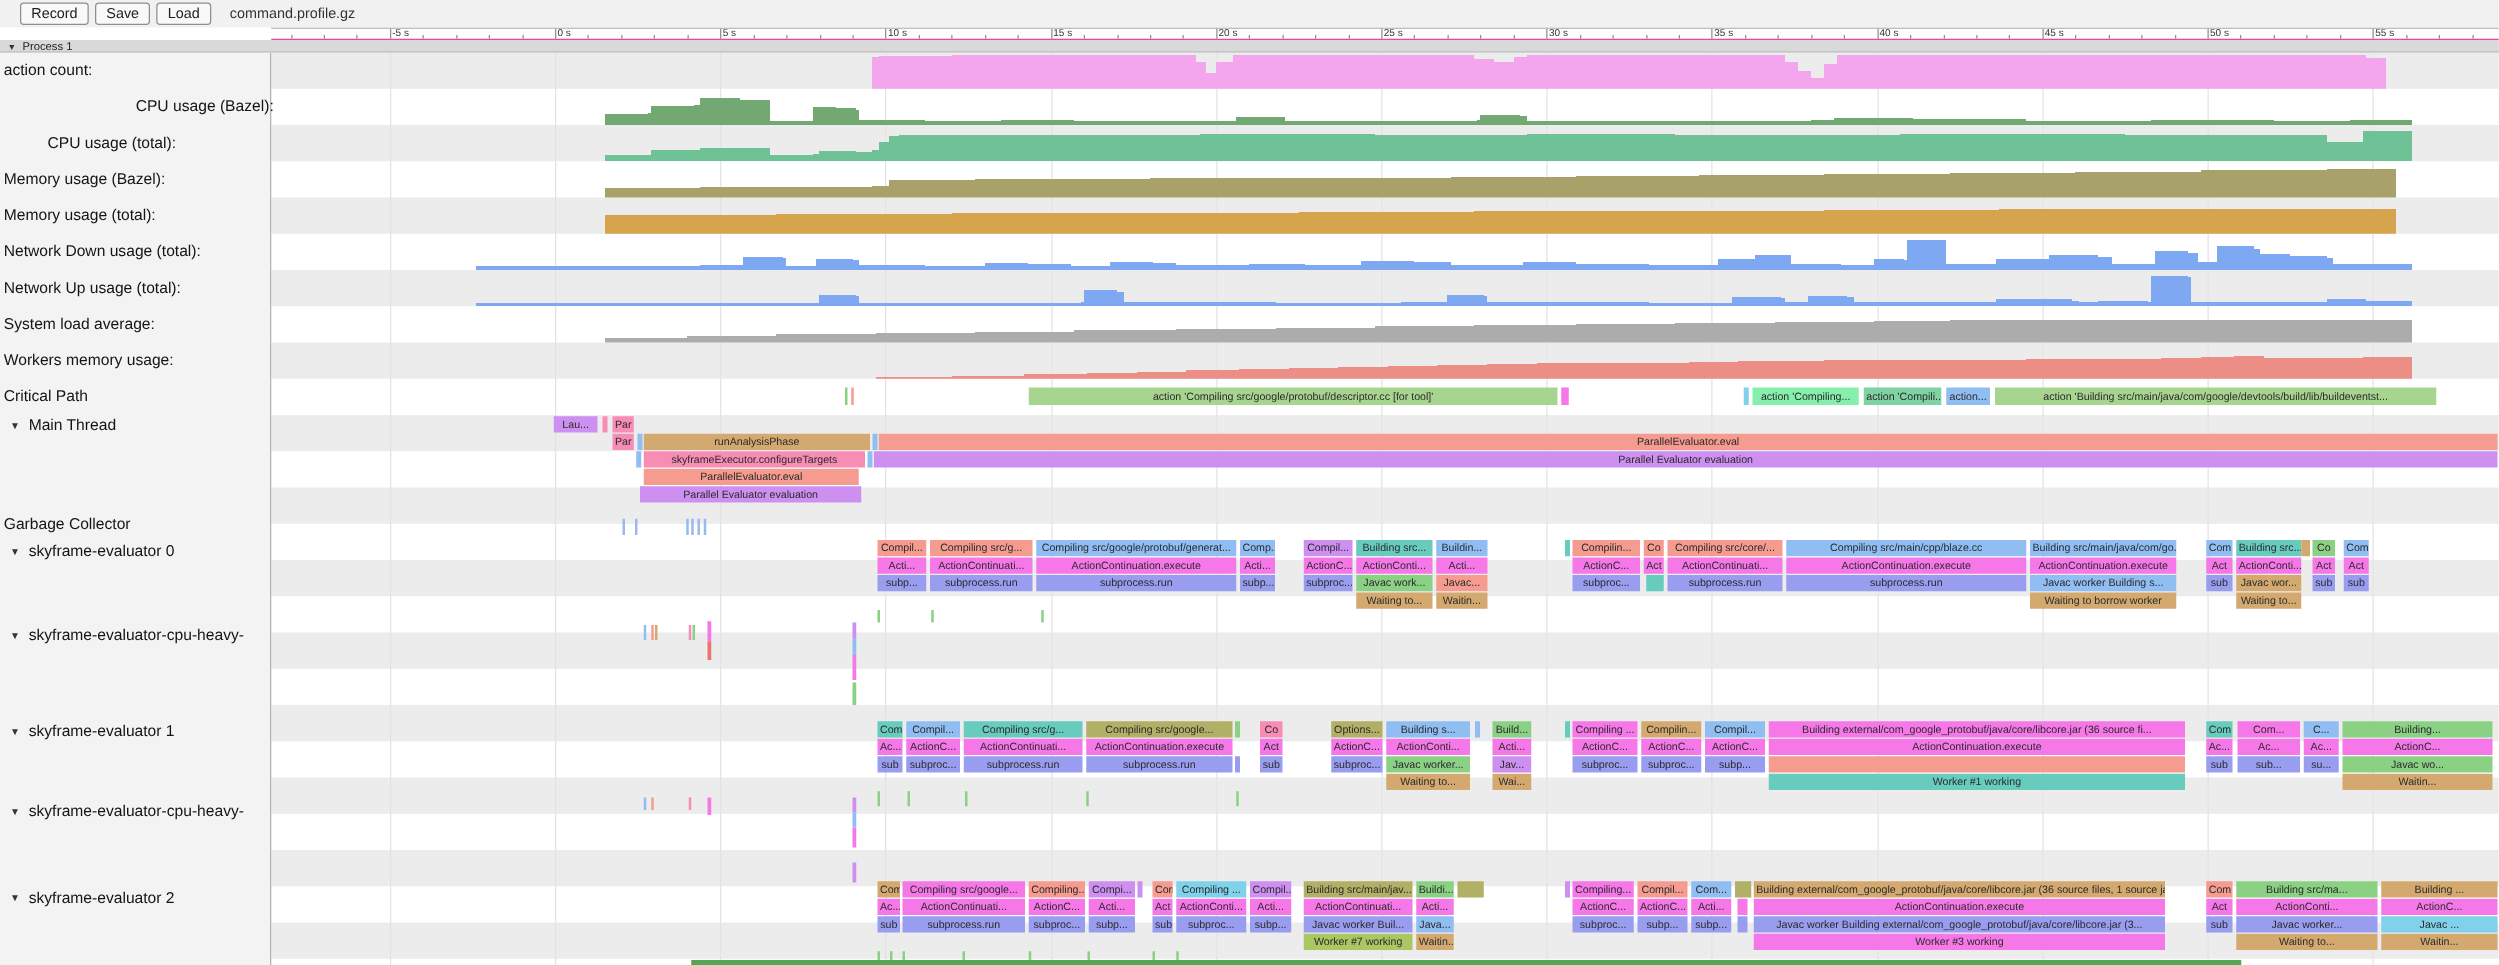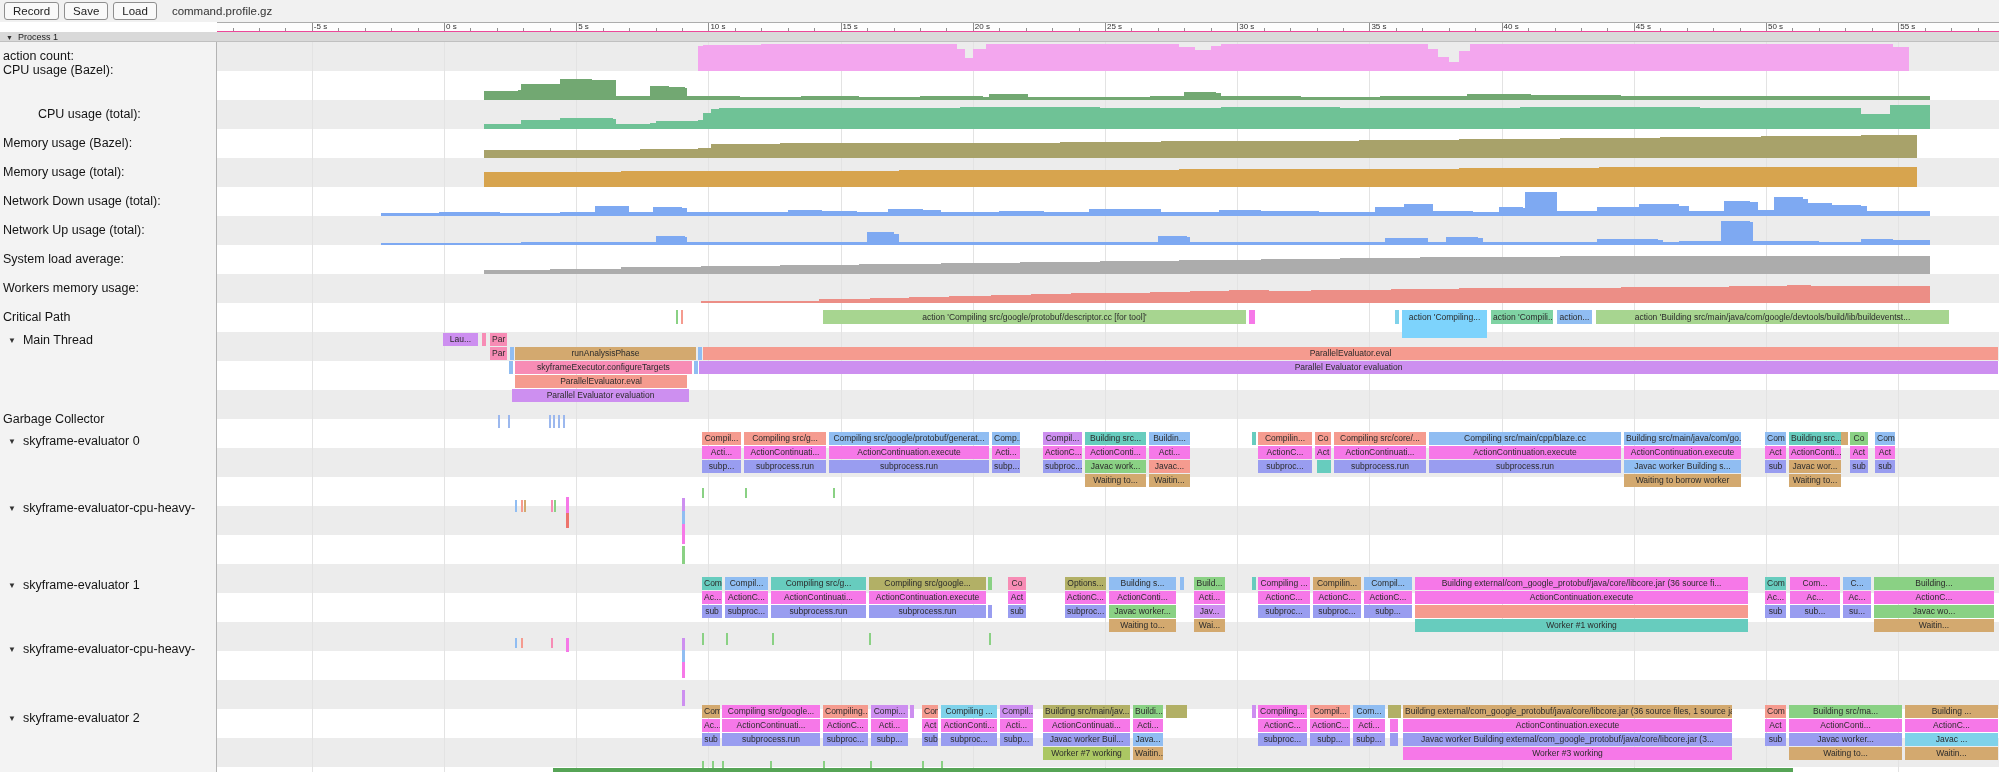--- a/index.html
+++ b/index.html
@@ -1,20 +1,20 @@
 <!DOCTYPE html>
 <html><head>
 <meta charset="utf-8">
 <style>
   html,body{margin:0;padding:0}
   body{width:1999px;height:772px;position:relative;overflow:hidden;background:#fff;
        font-family:"Liberation Sans",sans-serif;-webkit-font-smoothing:antialiased}
   
   .toolbar{position:absolute;left:0;top:0;right:0;height:22px;background:#f1f1f1;
-           display:flex;align-items:center;padding:0 4px;box-sizing:border-box;z-index:40}
+           display:flex;align-items:center;padding:0 16px;box-sizing:border-box;z-index:40}
   .btn{border:1px solid #8f8f8f;border-radius:3px;background:#f9f9f9;font-size:11.5px;
        padding:1px 8px;margin-right:5px;color:#222;line-height:14px;cursor:default}
   .filename{font-size:11.5px;color:#333;margin-left:10px}
   .tb-right{margin-left:auto;display:flex;align-items:center}
   .tb-input{width:138px;height:14px;border:1px solid #999;border-radius:2px;background:#fff;margin-right:2px}
   
   .ruler{position:absolute;left:217px;top:22px;right:0;height:10px;background:#fdfdfd;
          border-top:1px solid #acacac;border-bottom:1px solid #ec4899;z-index:35;box-sizing:border-box}
   .ruler .maj{position:absolute;top:0;bottom:0;width:1px;background:#8f8f8f}
   .ruler .majlab{position:absolute;top:-1px;font-size:8px;color:#333;white-space:nowrap}
@@ -93,21 +93,21 @@
     </svg>
     <svg width="1999" height="29" class="counter" style="top: 245px;">
       <path d="M483.7,29 L483.7,25.4 L549.8,25.4 L549.8,23.6 L621.1,23.6 L621.1,22.3 L700.5,22.3 L700.5,21.2 L779.8,21.2 L779.8,20.2 L859.1,20.2 L859.1,19.2 L941.1,19.2 L941.1,18.1 L1020.4,18.1 L1020.4,17.1 L1099.7,17.1 L1099.7,16.0 L1179.0,16.0 L1179.0,15.0 L1261.0,15.0 L1261.0,14.2 L1340.3,14.2 L1340.3,13.4 L1419.6,13.4 L1419.6,12.4 L1499.0,12.4 L1499.0,11.6 L1559.8,11.6 L1559.8,11.1 L1721.1,11.1 L1721.1,11.1 L1840.0,11.1 L1840.0,10.8 L1929.9,10.8 L1929.9,10.8 L1929.9,29 Z" fill="#acacac" shape-rendering="crispEdges"></path>
     </svg>
     <svg width="1999" height="29" class="counter" style="top: 274px;">
       <path d="M700.5,29 L700.5,27.2 L761.3,27.2 L761.3,26.7 L819.4,26.7 L819.4,25.4 L869.7,25.4 L869.7,24.4 L909.3,24.4 L909.3,23.3 L949.0,23.3 L949.0,22.3 L991.3,22.3 L991.3,21.2 L1031.0,21.2 L1031.0,20.2 L1070.6,20.2 L1070.6,19.4 L1110.3,19.4 L1110.3,18.6 L1149.9,18.6 L1149.9,17.6 L1189.6,17.6 L1189.6,16.8 L1229.3,16.8 L1229.3,16.3 L1268.9,16.3 L1268.9,16.6 L1311.2,16.6 L1311.2,16.0 L1350.9,16.0 L1350.9,15.5 L1390.6,15.5 L1390.6,15.0 L1430.2,15.0 L1430.2,14.5 L1459.3,14.5 L1459.3,13.7 L1499.0,13.7 L1499.0,14.2 L1541.3,14.2 L1541.3,14.0 L1580.9,14.0 L1580.9,13.7 L1620.6,13.7 L1620.6,13.4 L1660.2,13.4 L1660.2,13.2 L1699.9,13.2 L1699.9,12.9 L1729.0,12.9 L1729.0,12.4 L1760.7,12.4 L1760.7,11.9 L1787.2,11.9 L1787.2,11.1 L1810.9,11.1 L1810.9,12.4 L1850.6,12.4 L1850.6,12.1 L1890.3,12.1 L1890.3,11.9 L1929.9,11.9 L1929.9,11.6 L1929.9,29 Z" fill="#ec8e86" shape-rendering="crispEdges"></path>
     </svg>
     <div class="chip" style="left: 823px; top: 310px; width: 423px; height: 14px; line-height: 14px; background: rgb(167, 213, 144);">action 'Compiling src/google/protobuf/descriptor.cc [for tool]'</div>
     <div class="chip" style="left: 1249px; top: 310px; width: 6px; height: 14px; line-height: 14px; background: rgb(246, 120, 232);"></div>
     <div class="chip" style="left: 1395px; top: 310px; width: 4px; height: 14px; line-height: 14px; background: rgb(127, 210, 234);"></div>
-    <div class="chip" style="left: 1402px; top: 310px; width: 85px; height: 28px; line-height: 14px; background: #7dd3fc;">action 'Compiling...</div>
+    <div class="chip" style="left: 1402px; top: 310px; width: 85px; height: 14px; line-height: 14px; background: #86efac;">action 'Compiling...</div>
     <div class="chip" style="left: 1491px; top: 310px; width: 62px; height: 14px; line-height: 14px; background: rgb(127, 211, 163);">action 'Compili...</div>
     <div class="chip" style="left: 1557px; top: 310px; width: 35px; height: 14px; line-height: 14px; background: rgb(144, 189, 242);">action...</div>
     <div class="chip" style="left: 1596px; top: 310px; width: 353px; height: 14px; line-height: 14px; background: rgb(167, 213, 144);">action 'Building src/main/java/com/google/devtools/build/lib/buildeventst...</div>
     <div class="chip" style="left: 443px; top: 333px; width: 35px; height: 13px; line-height: 13px; background: rgb(205, 143, 240);">Lau...</div>
     <div class="chip" style="left: 482px; top: 333px; width: 4px; height: 13px; line-height: 13px; background: rgb(247, 140, 181);"></div>
     <div class="chip" style="left: 490px; top: 333px; width: 17px; height: 13px; line-height: 13px; background: rgb(247, 140, 181);">Par</div>
     <div class="chip" style="left: 490px; top: 347px; width: 17px; height: 13px; line-height: 13px; background: rgb(247, 140, 181);">Par</div>
     <div class="chip" style="left: 510px; top: 347px; width: 3px; height: 13px; line-height: 13px; background: rgb(144, 189, 242);"></div>
     <div class="chip" style="left: 515px; top: 347px; width: 181px; height: 13px; line-height: 13px; background: rgb(211, 169, 111);">runAnalysisPhase</div>
     <div class="chip" style="left: 698px; top: 347px; width: 3px; height: 13px; line-height: 13px; background: rgb(144, 189, 242);"></div>
@@ -328,21 +328,21 @@
     <div class="tick" style="left: 770px; top: 761px; width: 2px; height: 8px; background: rgb(138, 209, 132);"></div>
     <div class="tick" style="left: 823px; top: 761px; width: 2px; height: 8px; background: rgb(138, 209, 132);"></div>
     <div class="tick" style="left: 870px; top: 761px; width: 2px; height: 8px; background: rgb(138, 209, 132);"></div>
     <div class="tick" style="left: 922px; top: 761px; width: 2px; height: 8px; background: rgb(138, 209, 132);"></div>
     <div class="tick" style="left: 941px; top: 761px; width: 2px; height: 8px; background: rgb(138, 209, 132);"></div>
     <div class="tick" style="left: 553px; top: 768px; width: 1240px; height: 4px; background: rgb(86, 164, 86);"></div>
   </div>
 
 <div class="sidebar" id="sidebar">
     <div class="side-row plain" style="top: 5px;"><span>action count:</span></div>
-    <div class="side-row plain" style="top: 19px;"><span>CPU usage (Bazel):</span></div>
+    <div class="side-row plain" style="top: 34px; text-align: right;"><span>CPU usage (Bazel):</span></div>
     <div class="side-row plain" style="top: 63px; margin-left: 35px;"><span>CPU usage (total):</span></div>
     <div class="side-row plain" style="top: 92px;"><span>Memory usage (Bazel):</span></div>
     <div class="side-row plain" style="top: 121px;"><span>Memory usage (total):</span></div>
     <div class="side-row plain" style="top: 150px;"><span>Network Down usage (total):</span></div>
     <div class="side-row plain" style="top: 179px;"><span>Network Up usage (total):</span></div>
     <div class="side-row plain" style="top: 208px;"><span>System load average:</span></div>
     <div class="side-row plain" style="top: 237px;"><span>Workers memory usage:</span></div>
     <div class="side-row plain" style="top: 266px;"><span>Critical Path</span></div>
     <div class="side-row" style="top: 289px;"><span class="tri">▼</span><span>Main Thread</span></div>
     <div class="side-row plain" style="top: 368px;"><span>Garbage Collector</span></div>

